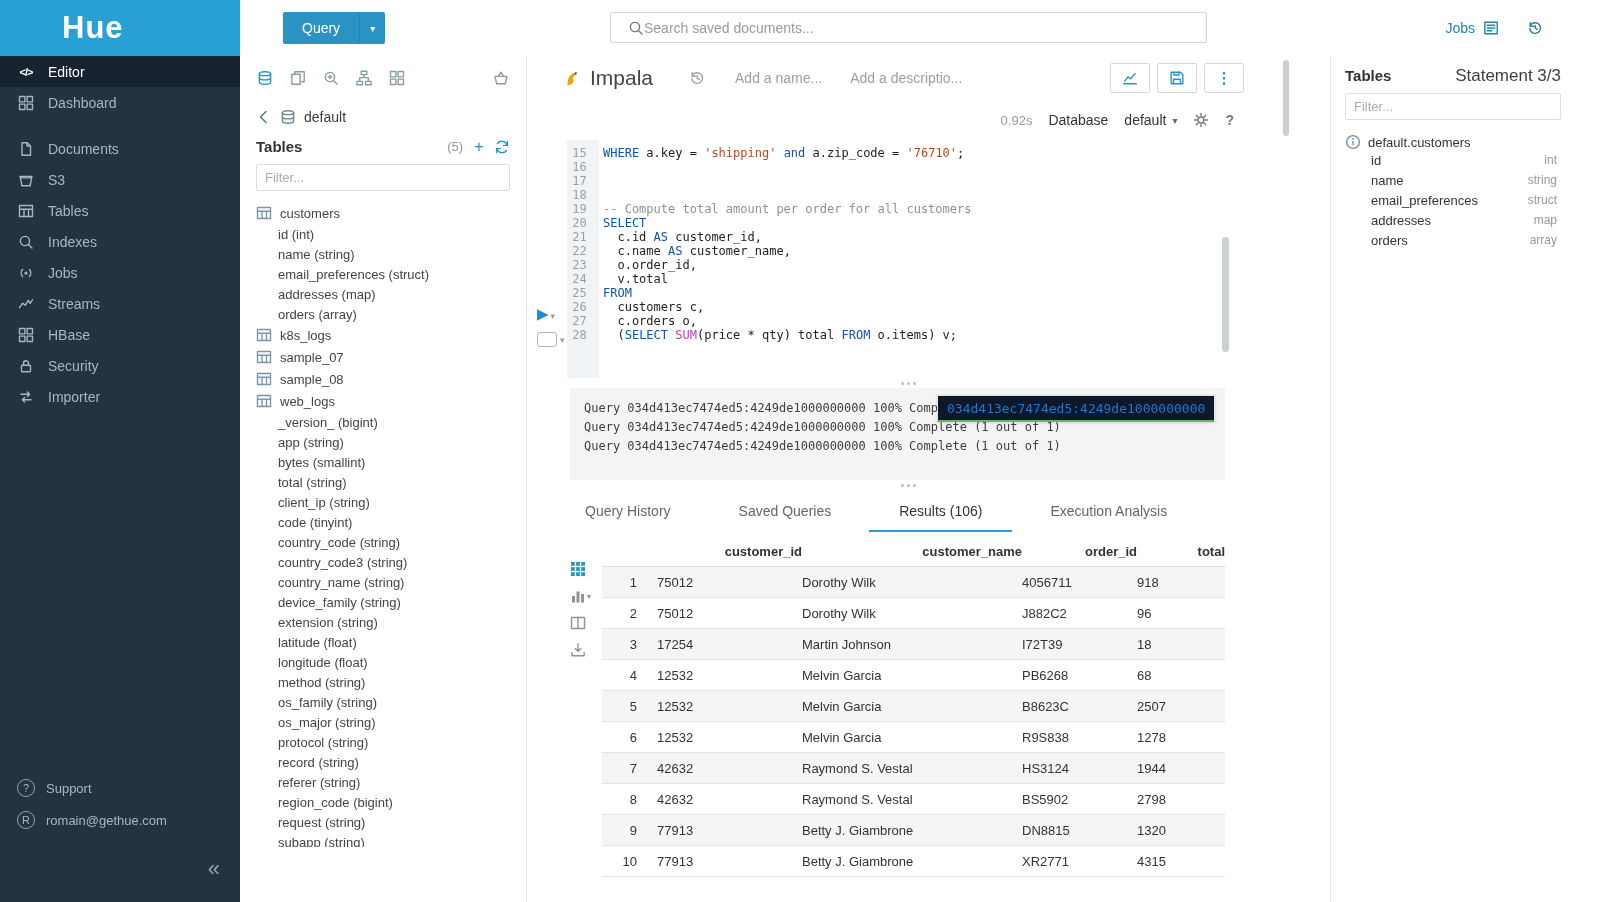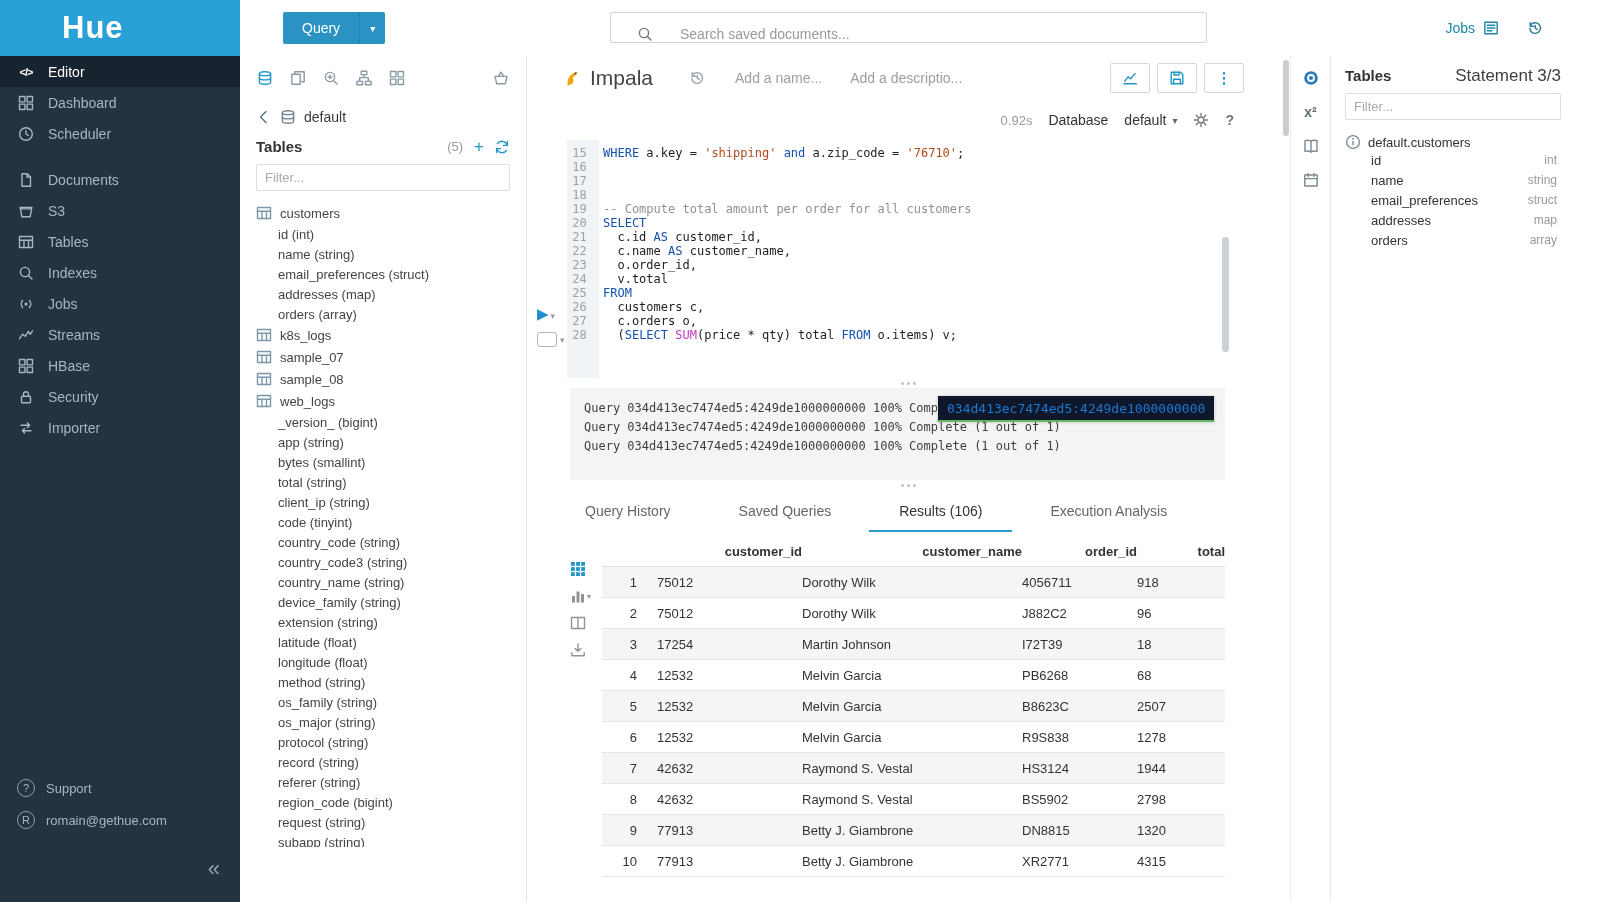--- a/index.html
+++ b/index.html
@@ -10,21 +10,21 @@
   .icon { display:inline-flex; align-items:center; justify-content:center; }
 
   
   .topbar { position:absolute; top:0; left:0; right:0; height:56px; background:#fff; z-index:4; }
   .logo { position:absolute; left:0; top:0; width:240px; height:56px; background:#29a0d6; color:#fff;
           display:flex; align-items:center; padding-left:62px; font-size:31px; font-weight:bold; letter-spacing:1px; }
   .query-btn { position:absolute; left:283px; top:12px; display:flex; height:32px; }
   .qb-main { background:#2b93c4; color:#fff; border:none; font-size:14px; padding:0 19px; border-radius:2px 0 0 2px; font-family:inherit; cursor:pointer; }
   .qb-caret { background:#2b93c4; color:#fff; border:none; border-left:1px solid #2484b2; padding:0 10px; border-radius:0 2px 2px 0; font-size:10px; cursor:pointer; }
   .search { position:absolute; left:610px; top:12px; width:597px; height:31px; border:1px solid #d4d4d4; border-radius:2px;
-            display:flex; align-items:flex-end; padding:0 26px; gap:27px; background:#fff; }
+            display:flex; align-items:center; padding:0 17px; gap:0; background:#fff; }
   .search .icon { color:#777; }
   .search input { border:none; outline:none; flex:1; font-size:14px; font-family:inherit; color:#333; }
   .search input::placeholder { color:#9a9a9a; }
   .topbar-right { position:absolute; right:58px; top:0; height:56px; display:flex; align-items:center; gap:28px; }
   .jobs { display:flex; align-items:center; gap:8px; color:#1f87ad; font-size:14px; cursor:pointer; }
   .hist { color:#2c7a9b; }
 
   
   .sidebar { position:absolute; left:0; top:56px; bottom:0; width:240px; background:#243341; color:#a6b7c2; }
   .side-item { display:flex; align-items:center; height:31px; padding-left:17px; gap:13px; font-size:14px; cursor:pointer; }
@@ -201,29 +201,20 @@
           <span class="icon side-icon">
             <svg width="16" height="16" viewBox="0 0 16 16" fill="none" stroke="currentColor" stroke-width="1.4" stroke-linecap="round" stroke-linejoin="round">
               <rect x="1.5" y="1.5" width="5.4" height="5.4"></rect>
               <rect x="9.1" y="1.5" width="5.4" height="5.4"></rect>
               <rect x="1.5" y="9.1" width="5.4" height="5.4"></rect>
               <rect x="9.1" y="9.1" width="5.4" height="5.4"></rect>
             </svg>
           </span>
           <span class="side-label">Dashboard</span>
         </div>
-        <div class="side-item">
-          <span class="icon side-icon">
-            <svg width="16" height="16" viewBox="0 0 16 16" fill="none" stroke="currentColor" stroke-width="1.4" stroke-linecap="round" stroke-linejoin="round">
-              <circle cx="8" cy="8" r="6.3"></circle>
-              <path d="M8 4.6V8l2.4 1.5"></path>
-            </svg>
-          </span>
-          <span class="side-label">Scheduler</span>
-        </div>
         <div class="side-item gap">
           <span class="icon side-icon">
             <svg width="16" height="16" viewBox="0 0 16 16" fill="none" stroke="currentColor" stroke-width="1.4" stroke-linecap="round" stroke-linejoin="round">
               <path d="M4 1.8h5.2L12.5 5v9.2H4z"></path>
               <path d="M9 1.8V5h3.5"></path>
             </svg>
           </span>
           <span class="side-label">Documents</span>
         </div>
         <div class="side-item">
@@ -696,41 +687,20 @@
               <div class="td">XR2771</div>
               <div class="td">4315</div>
             </div>
           </div>
       </div>
     </div>
   </main>
 
   <div class="main-scroll"></div>
 
-  <div class="right-strip">
-    <span class="icon">
-        <svg width="16" height="16" viewBox="0 0 16 16" fill="none" stroke="currentColor" stroke-width="1.4" stroke-linecap="round" stroke-linejoin="round">
-          <circle cx="8" cy="8" r="6.8" fill="#2b7cba" stroke="none"></circle>
-          <circle cx="8" cy="8" r="3" stroke="#fff" stroke-width="1.8"></circle>
-        </svg>
-      </span>
-    <span class="fx">x²</span>
-    <span class="icon rs-icon">
-        <svg width="16" height="16" viewBox="0 0 16 16" fill="none" stroke="currentColor" stroke-width="1.4" stroke-linecap="round" stroke-linejoin="round">
-          <path d="M8 3.2C6.6 2.2 4.2 2 2 2.6v10.8c2.2-.6 4.6-.4 6 .6 1.4-1 3.8-1.2 6-.6V2.6C11.8 2 9.4 2.2 8 3.2z"></path>
-          <path d="M8 3.2v10.8"></path>
-        </svg>
-      </span>
-    <span class="icon rs-icon">
-        <svg width="16" height="16" viewBox="0 0 16 16" fill="none" stroke="currentColor" stroke-width="1.4" stroke-linecap="round" stroke-linejoin="round">
-          <rect x="1.8" y="3" width="12.4" height="11"></rect>
-          <path d="M1.8 6.6h12.4M5 1.4v3.2M11 1.4v3.2"></path>
-        </svg>
-      </span>
-  </div>
 
   <aside class="right-assist">
     <div class="ra-header">
       <span class="ra-title">Tables</span>
       <span class="ra-stmt">Statement 3/3</span>
     </div>
     <div class="ra-filter">
       <input placeholder="Filter..." style="">
     </div>
     <div class="ra-table-row">

